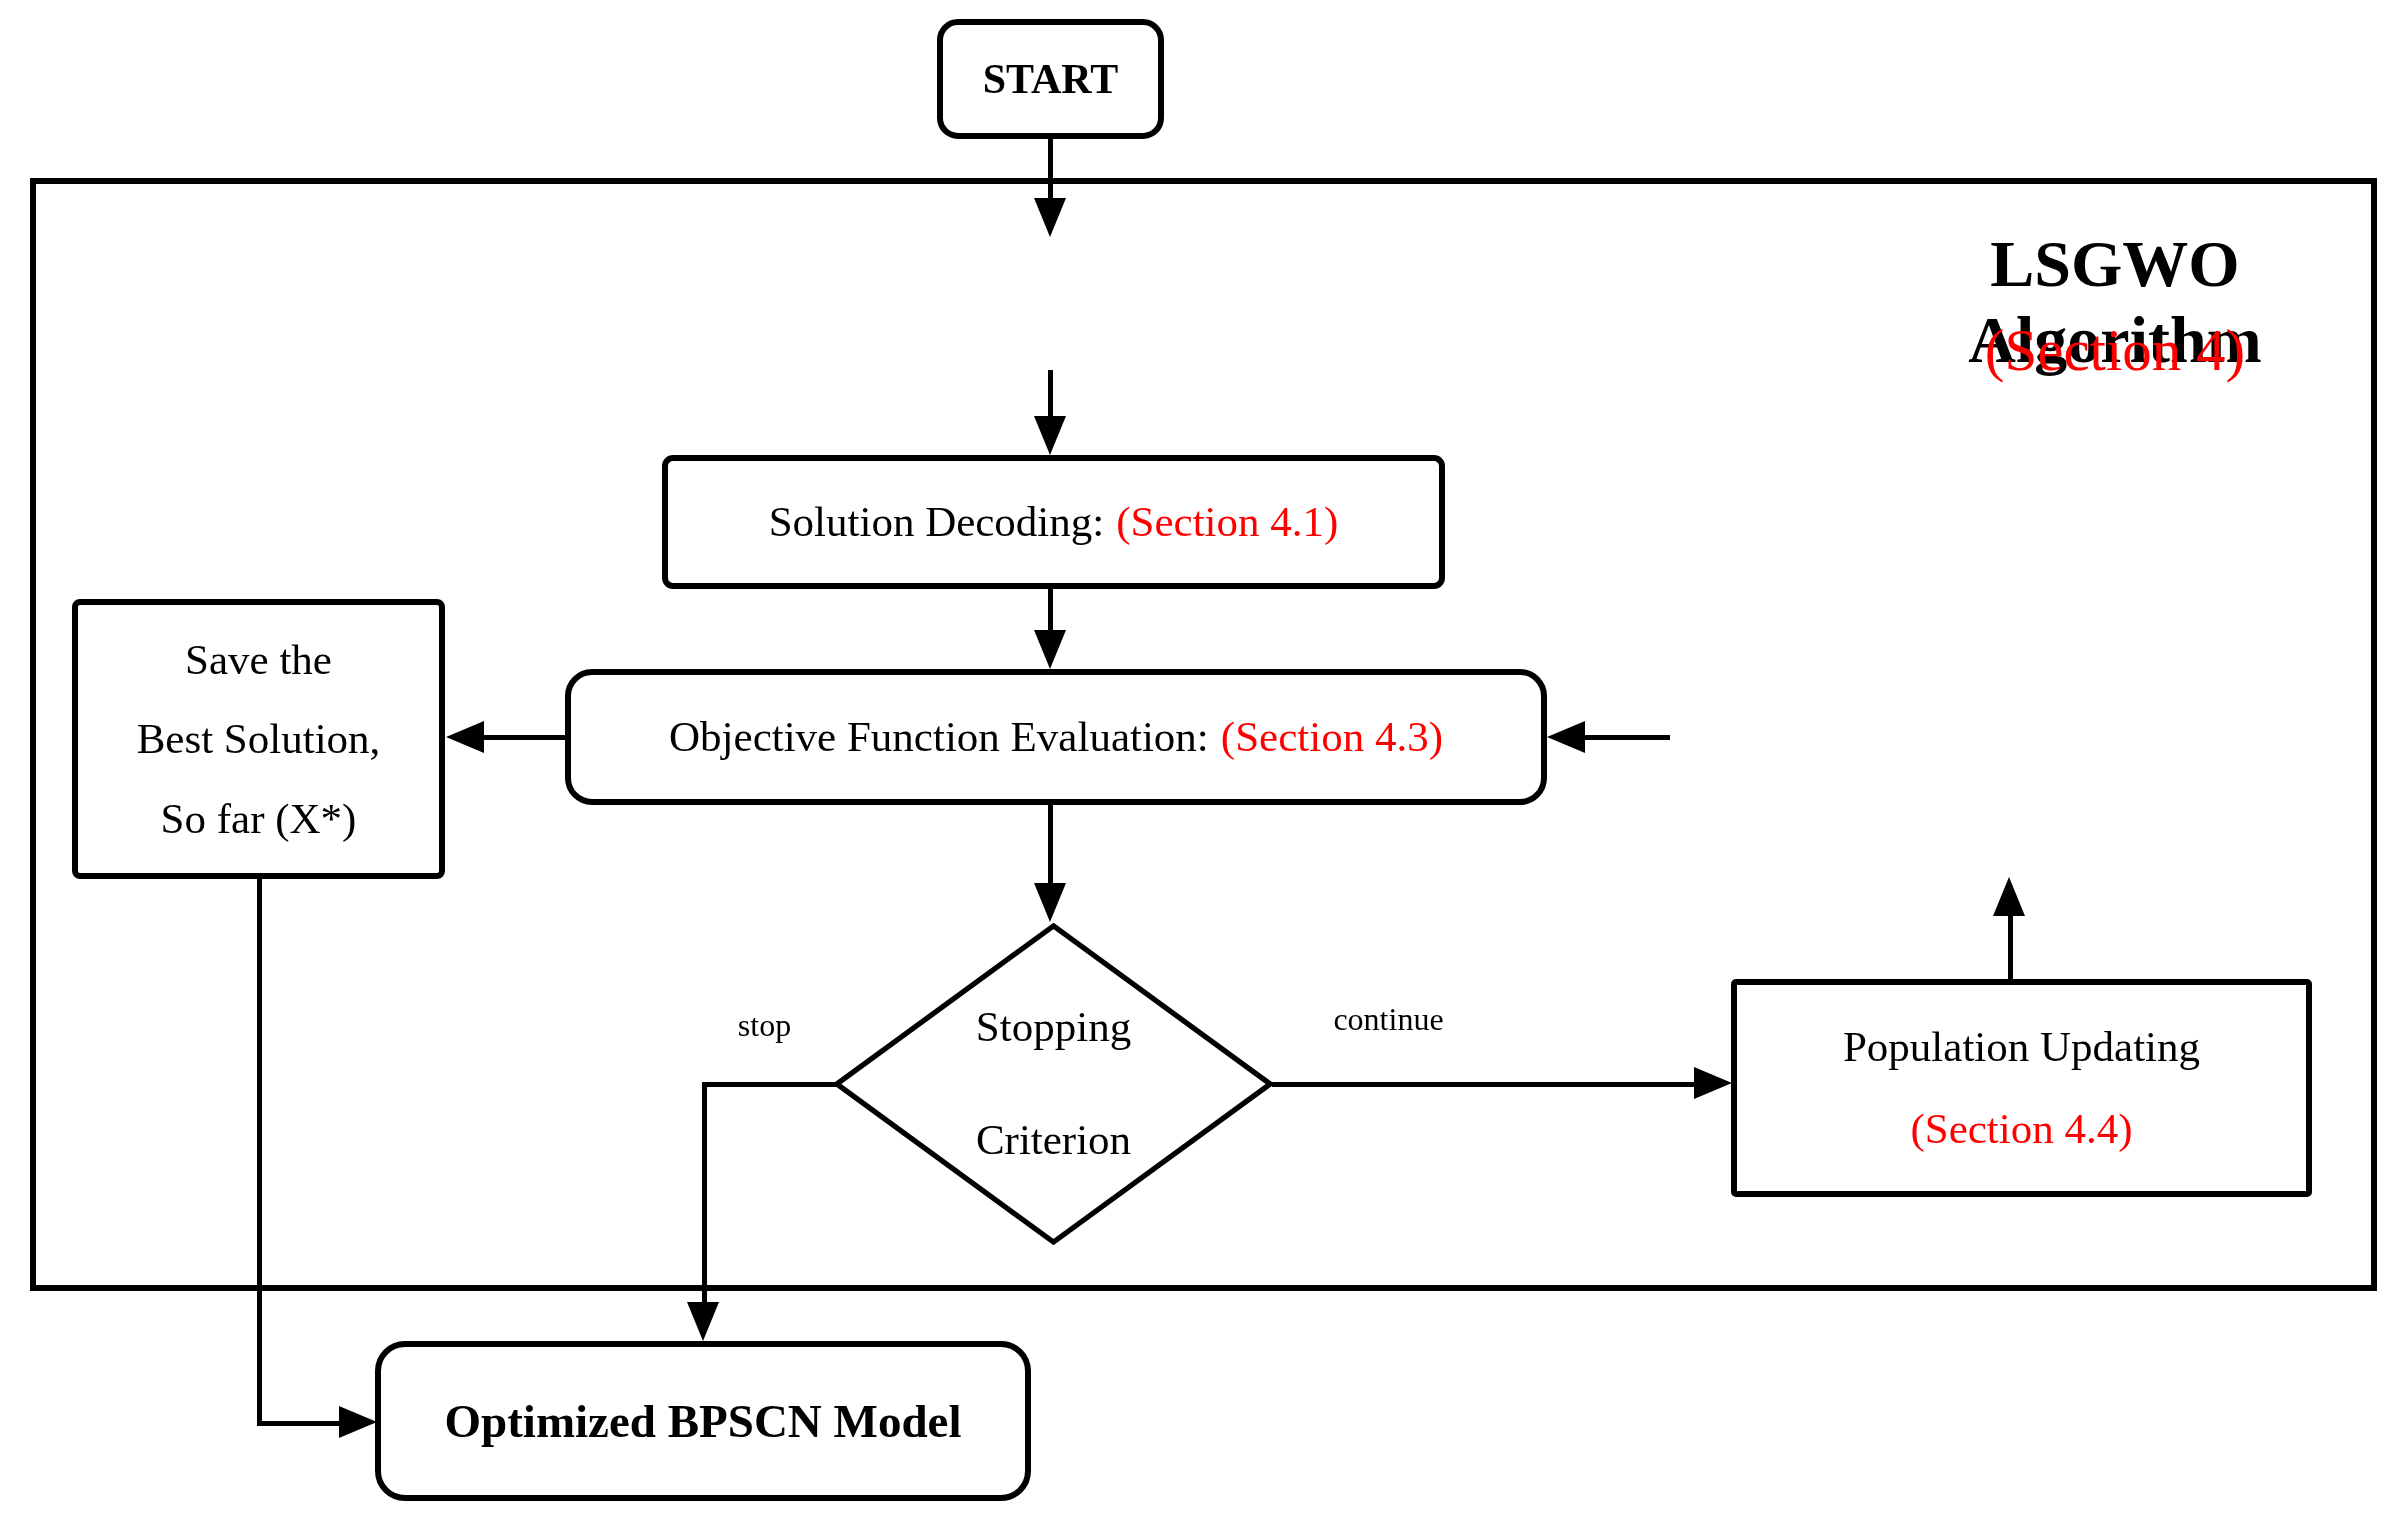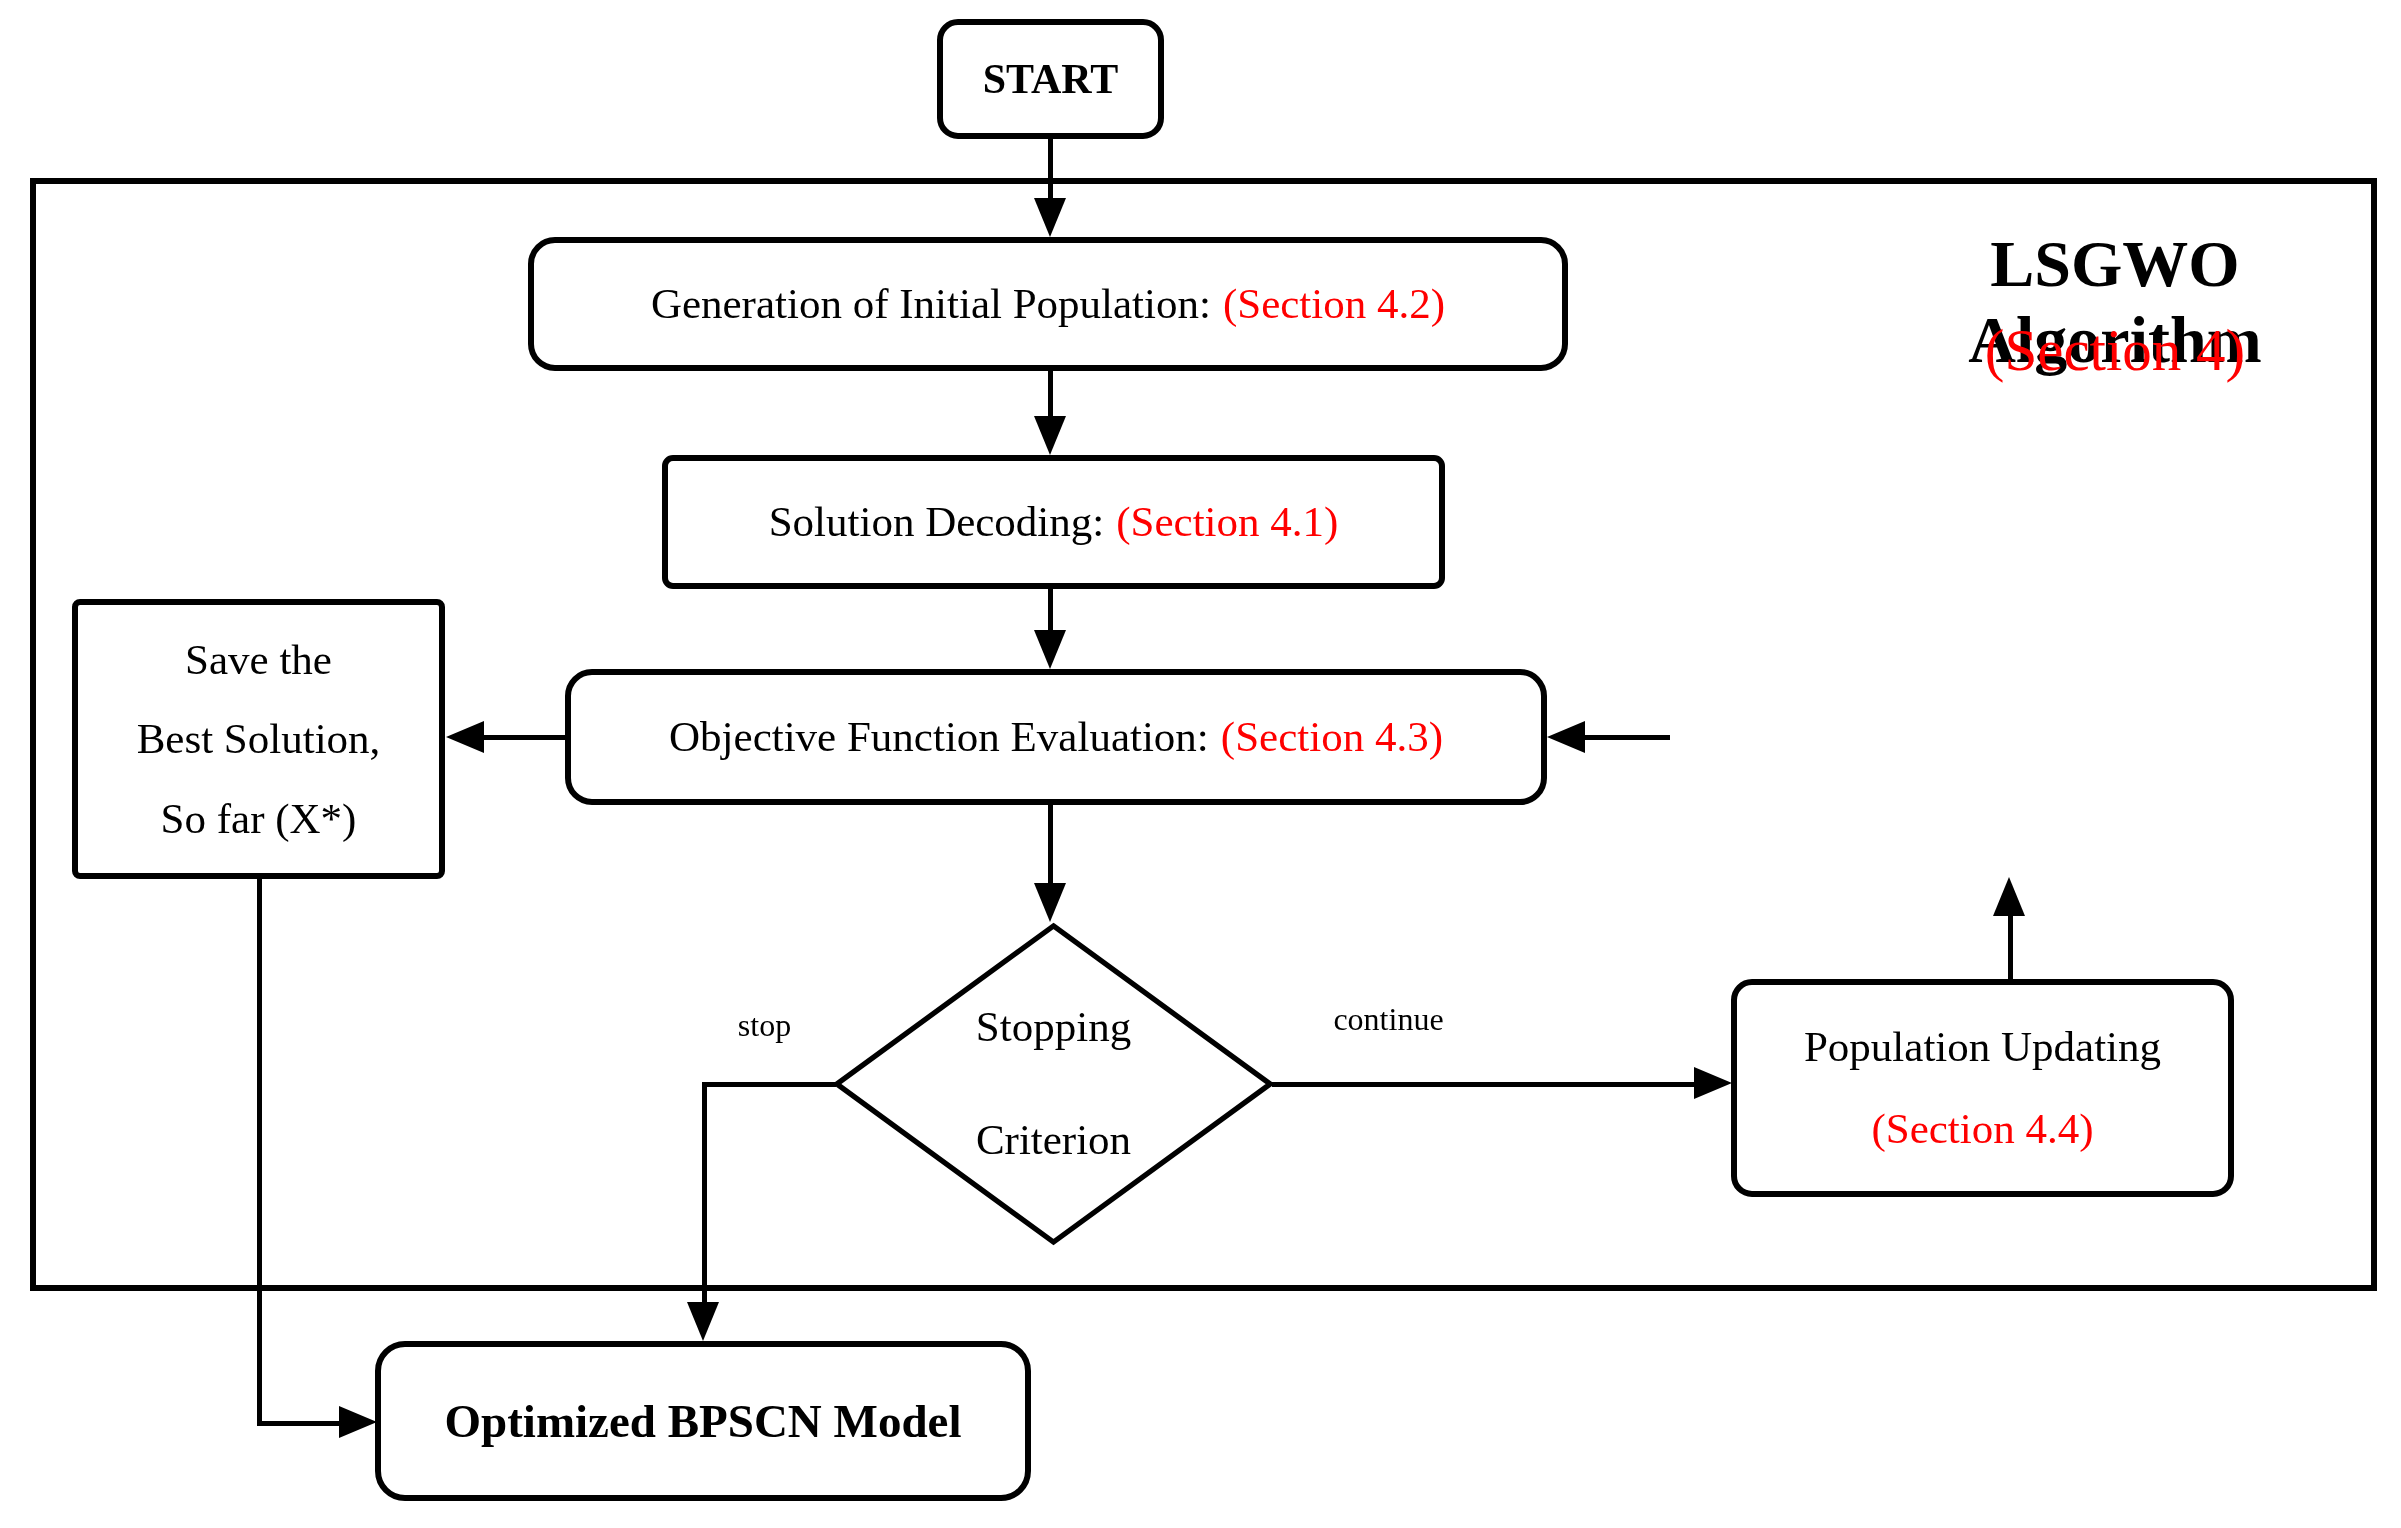--- a/index.html
+++ b/index.html
@@ -113,25 +113,20 @@
   <div class="ah ah-up" style="left:1993px;top:877px;"></div>
 
   <div class="line" style="left:257px;top:878px;width:4.5px;height:547px;"></div>
   <div class="line" style="left:257px;top:1421px;width:83px;height:4.5px;"></div>
   <div class="ah ah-right" style="left:339px;top:1406px;"></div>
 
   <div class="node bold" style="left:937px;top:19px;width:227px;height:120px;border-radius:21px;font-size:42px;">
     <span>START</span>
   </div>
 
-  <div class="node" style="left:528px;top:237px;width:1040px;height:134px;border-radius:27px;">
-    <div>
-      <span>Generation of Initial Population:</span><span class="red sp">(Section 4.2)</span>
-    </div>
-  </div>
 
   <div class="node" style="left:662px;top:455px;width:783px;height:134px;border-radius:11px;">
     <div>
       <span>Solution Decoding:</span><span class="red sp">(Section 4.1)</span>
     </div>
   </div>
 
   <div class="node" style="left:565px;top:669px;width:982px;height:136px;border-radius:27px;">
     <div>
       <span>Objective Function Evaluation:</span><span class="red sp">(Section 4.3)</span>
@@ -148,21 +143,21 @@
   <div id="diamond-wrap">
     <svg width="441" height="324" viewBox="0 0 586 430">
       <polygon points="293,5 581,215 293,425 5,215" fill="#ffffff" stroke="#000000" stroke-width="7"></polygon>
     </svg>
     <div id="diamond-text">
       <div>Stopping</div>
       <div>Criterion</div>
     </div>
   </div>
 
-  <div class="node" style="left:1731px;top:979px;width:503px;height:218px;border-radius:21px;line-height:1.9;">
+  <div class="node" style="left:1731px;top:979px;width:581px;height:218px;border-radius:5px;line-height:1.9;">
     <div>Population Updating</div>
     <div class="red">(Section 4.4)</div>
   </div>
 
   <div class="node bold" style="left:375px;top:1341px;width:656px;height:160px;border-radius:30px;font-size:47px;">
     <span>Optimized BPSCN Model</span>
   </div>
 
   <div class="edge-label" style="left:689px;top:1007px;width:151px;">stop</div>
   <div class="edge-label" style="left:1272px;top:1001px;width:233px;">continue</div>

